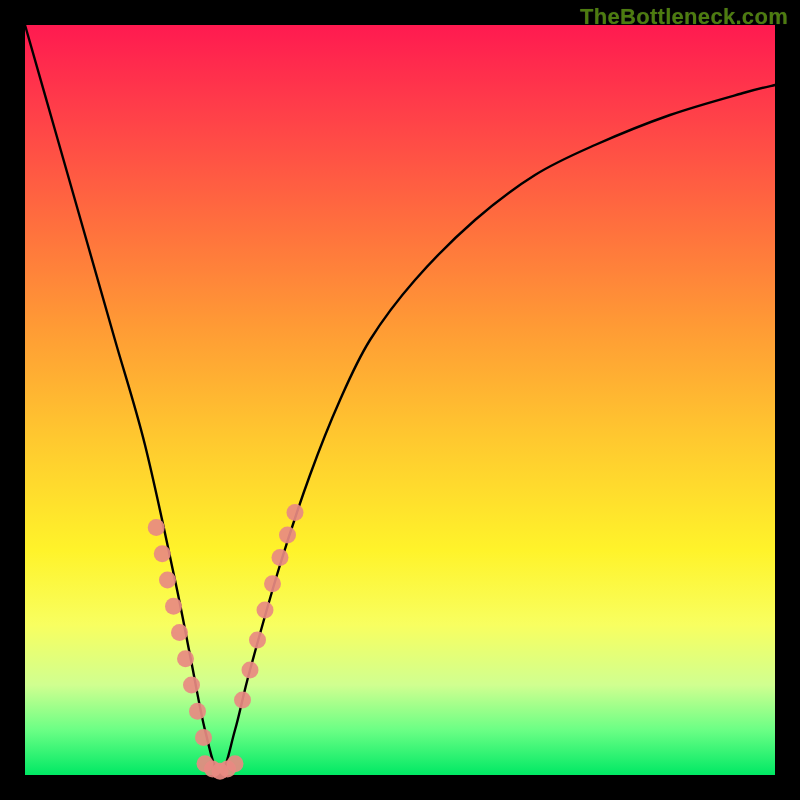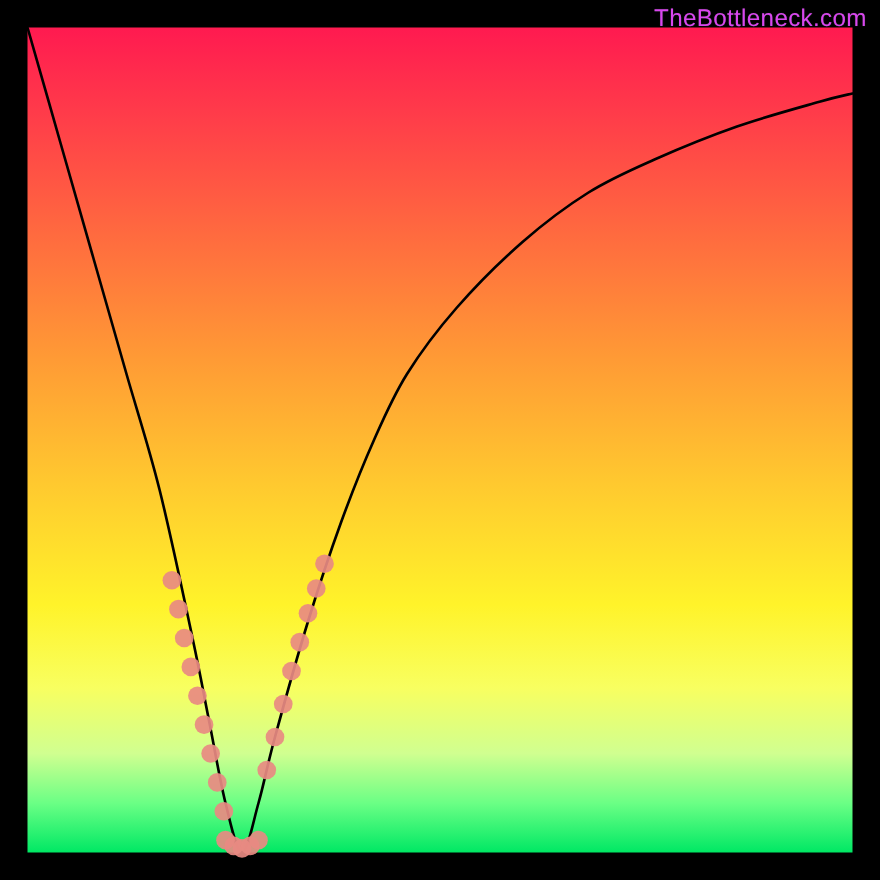--- a/index.html
+++ b/index.html
@@ -27,22 +27,22 @@
       #f8ff60 80%,
       #d0ff90 88%,
       #6bff85 94%,
       #00e864 100%);
   }
   .watermark {
     position: absolute;
     top: 4px;
     right: 12px;
     font-size: 22px;
-    font-weight: 400;
-    color: #d946ef;
+    font-weight: 700;
+    color: #4d7c0f;
     letter-spacing: 0.3px;
     text-shadow: 0 0 1px rgba(255,255,255,0.2);
     user-select: none;
   }
   svg.curve {
     position: absolute;
     left: 25px;
     top: 25px;
     width: 750px;
     height: 750px;

